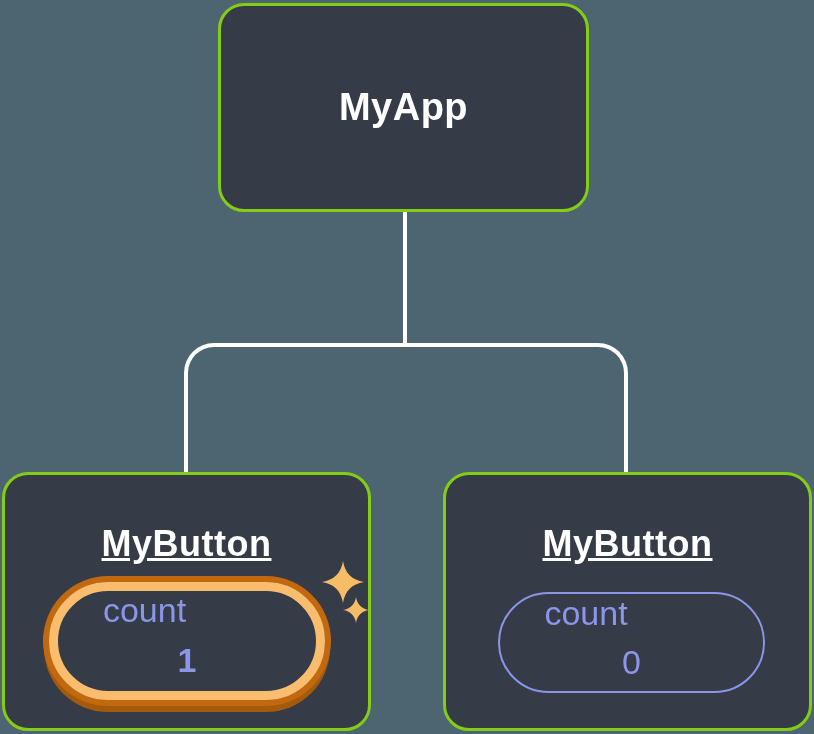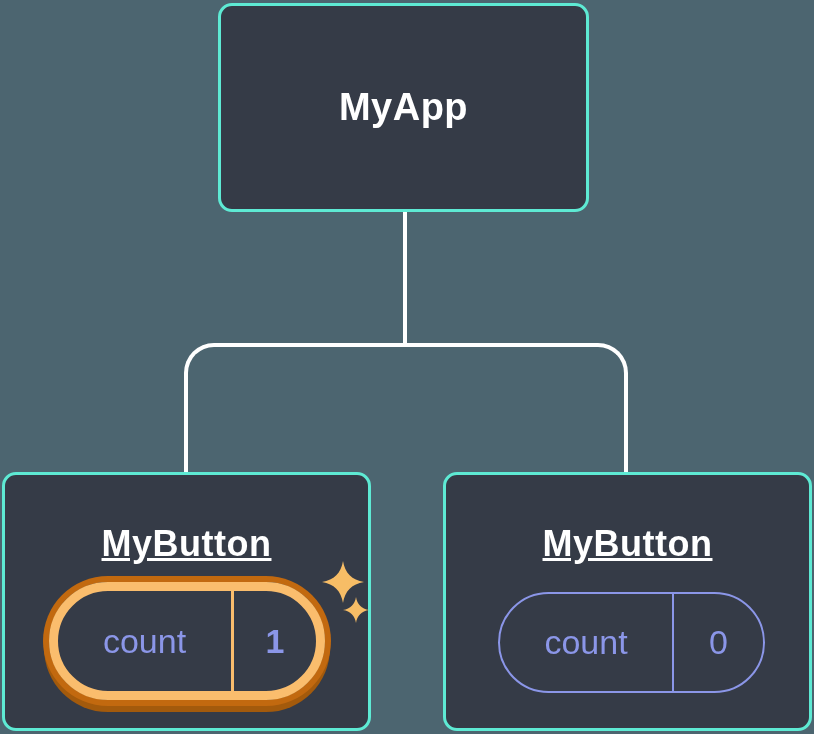--- a/index.html
+++ b/index.html
@@ -12,22 +12,22 @@
     position: relative;
     width: 814px;
     height: 734px;
     background: #4c6570;
     overflow: hidden;
   }
   .node {
     position: absolute;
     box-sizing: border-box;
     background: #353b47;
-    border: 3px solid #5eead4;
-    border-radius: 14px;
+    border: 3px solid #84cc16;
+    border-radius: 26px;
   }
   .node-title {
     position: absolute;
     left: 0;
     right: 0;
     text-align: center;
     color: #ffffff;
     font-weight: 600;
     letter-spacing: 0.5px;
   }
@@ -66,20 +66,21 @@
     top: 48px;
     font-size: 36px;
     text-decoration: underline;
   }
   
   .pill {
     position: absolute;
     box-sizing: border-box;
     display: flex;
     align-items: stretch;
+    flex-direction: column;
   }
   .pill-cell {
     display: flex;
     align-items: center;
     justify-content: center;
     color: #8b96e8;
     font-size: 34px;
   }
   .pill-highlight {
     left: 44px; top: 107px;

